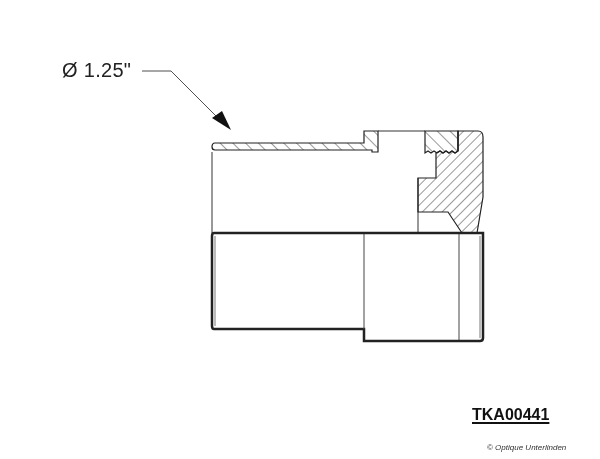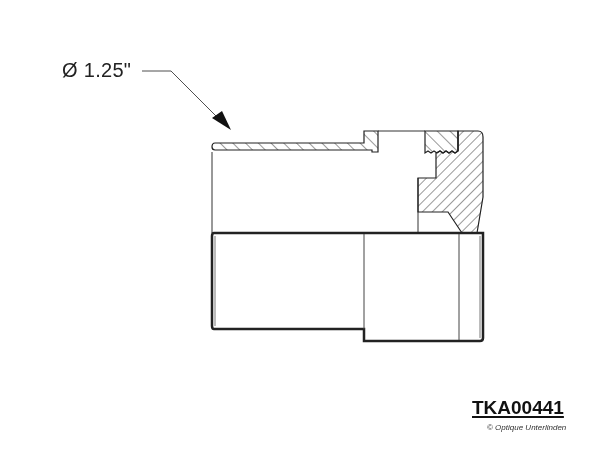--- a/index.html
+++ b/index.html
@@ -1,19 +1,19 @@
 <!DOCTYPE html>
 <html><head>
 <meta charset="utf-8">
 <style>
   html,body{margin:0;padding:0;background:#ffffff;}
   body{width:600px;height:459px;position:relative;overflow:hidden;font-family:"Liberation Sans",sans-serif;}
   .dim-label{position:absolute;left:62px;top:59px;font-size:20px;color:#222;letter-spacing:0.3px;}
-  .part-no{position:absolute;left:472px;top:397px;font-size:19px;font-weight:bold;color:#111;text-decoration:underline;text-decoration-thickness:2px;text-underline-offset:2px;}
-  .copyright{position:absolute;left:487px;top:423px;font-size:8px;font-style:italic;color:#333;}
+  .part-no{position:absolute;left:472px;top:406px;font-size:16px;font-weight:bold;color:#111;text-decoration:underline;text-decoration-thickness:2px;text-underline-offset:2px;}
+  .copyright{position:absolute;left:487px;top:443px;font-size:8px;font-style:italic;color:#333;}
   svg{position:absolute;left:0;top:0;}
 </style>
 </head>
 <body>
 
 <svg width="600" height="459" viewBox="0 0 600 459">
   <defs>
     <pattern id="hatch" patternUnits="userSpaceOnUse" width="7" height="7" patternTransform="rotate(45)">
       <line x1="0" y1="0" x2="0" y2="7" stroke="#333" stroke-width="1"></line>
     </pattern>

